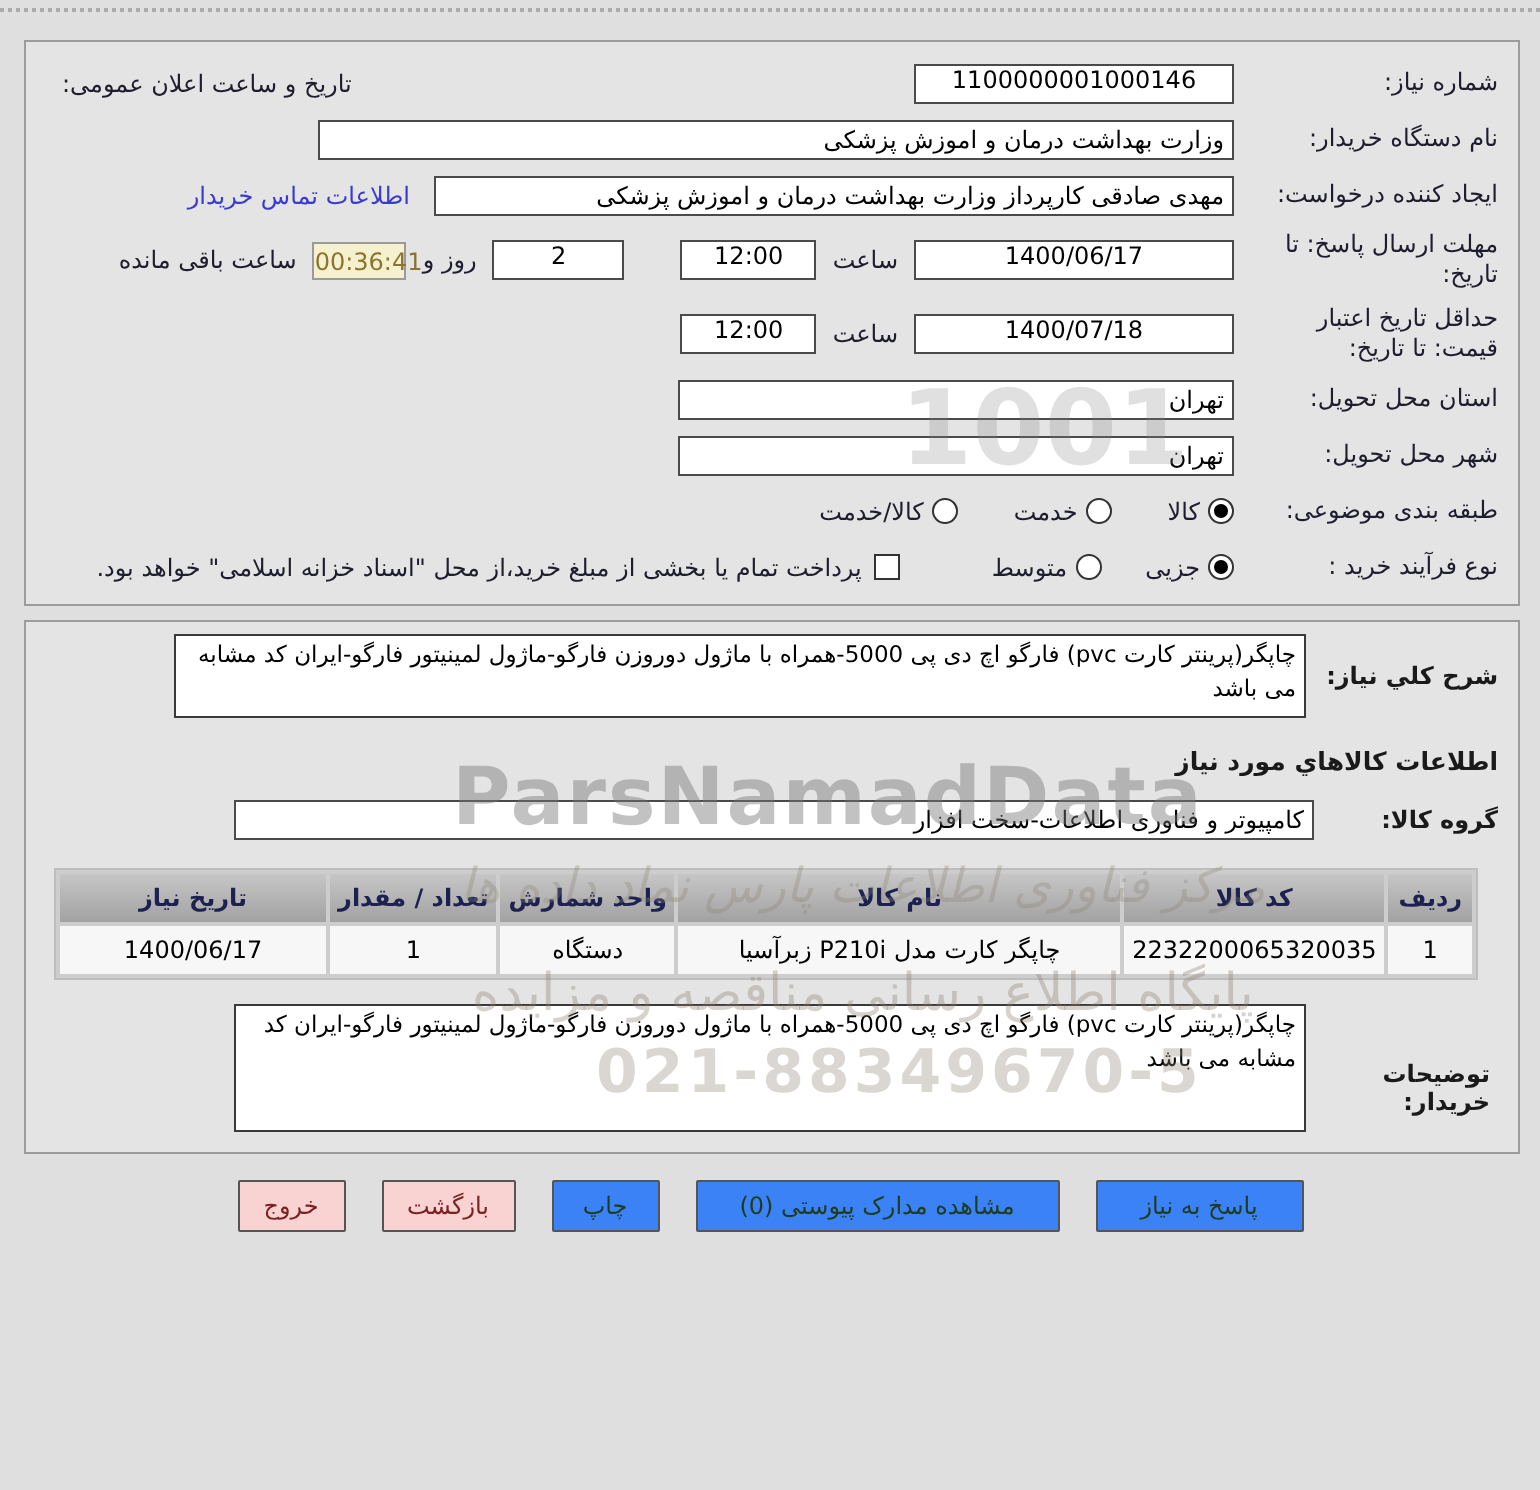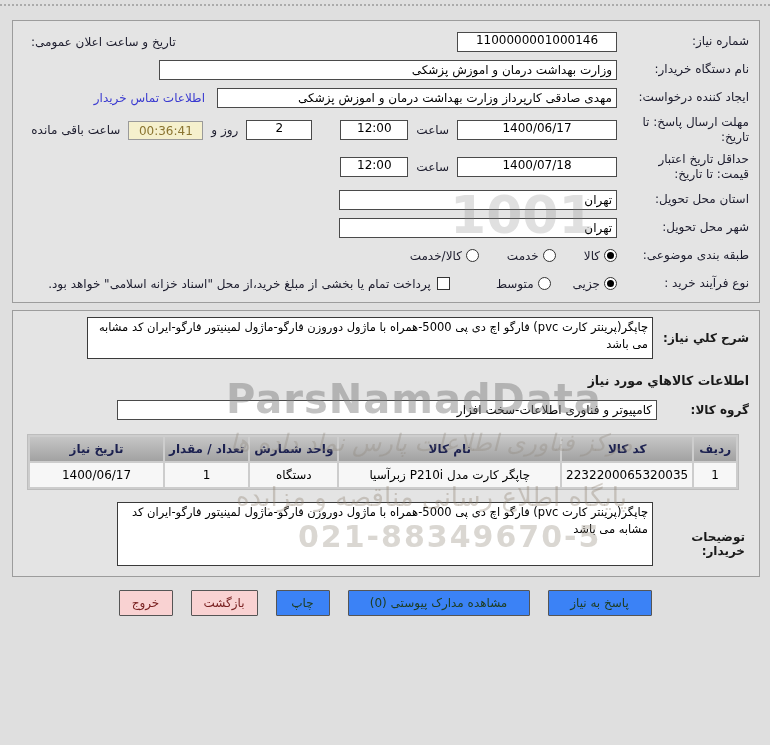--- a/index.html
+++ b/index.html
@@ -43,21 +43,21 @@
   .inp {
     background:#fff; border:1px solid #4a4a4a; height:20px;
     font-size:12px; color:#000; padding:0 4px;
     font-family:"DejaVu Sans", sans-serif;
   }
   .num { direction:ltr; text-align:center; }
   .rtltxt { text-align:right; }
   .small-lab { font-size:12px; color:#1d1d2e; margin:0 8px; white-space:nowrap; }
   .countdown {
     background:#f5f0cd; border:1px solid #9a9a9a; color:#8a7430;
-    height:19px; width:75px; font-size:12px; line-height:18px;
+    height:19px; width:47px; font-size:12px; line-height:18px;
     text-align:center; direction:ltr;
   }
   .link { color:#3a3ad0; font-size:12px; margin-right:12px; cursor:pointer; white-space:nowrap; }
 
   .radio {
     display:inline-block; width:13px; height:13px; border-radius:50%;
     border:1px solid #333; background:#fff; position:relative; margin-left:4px;
     vertical-align:middle; flex:none;
   }
   .radio.checked::after {

